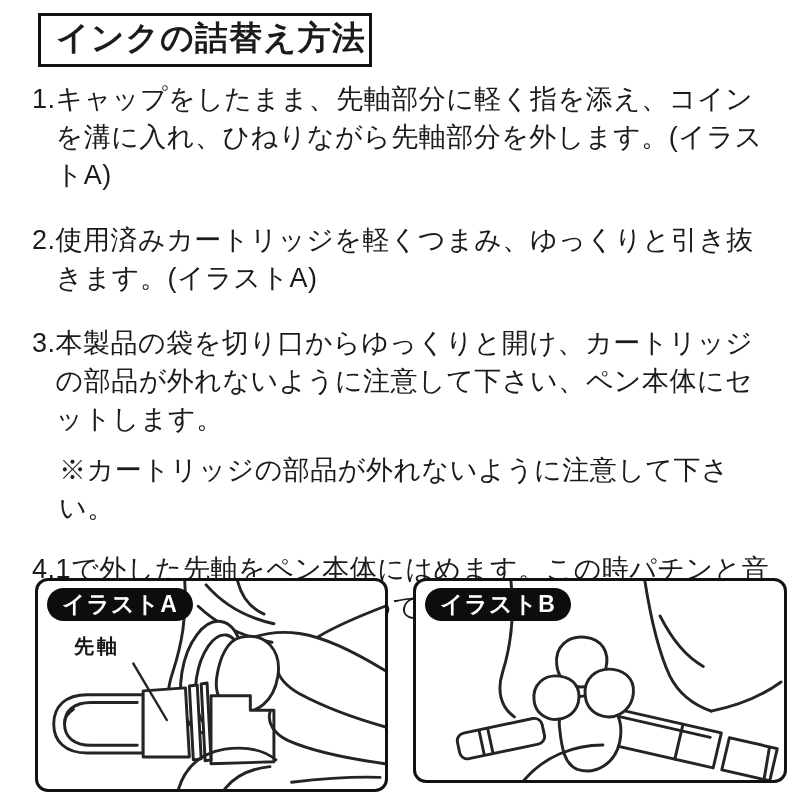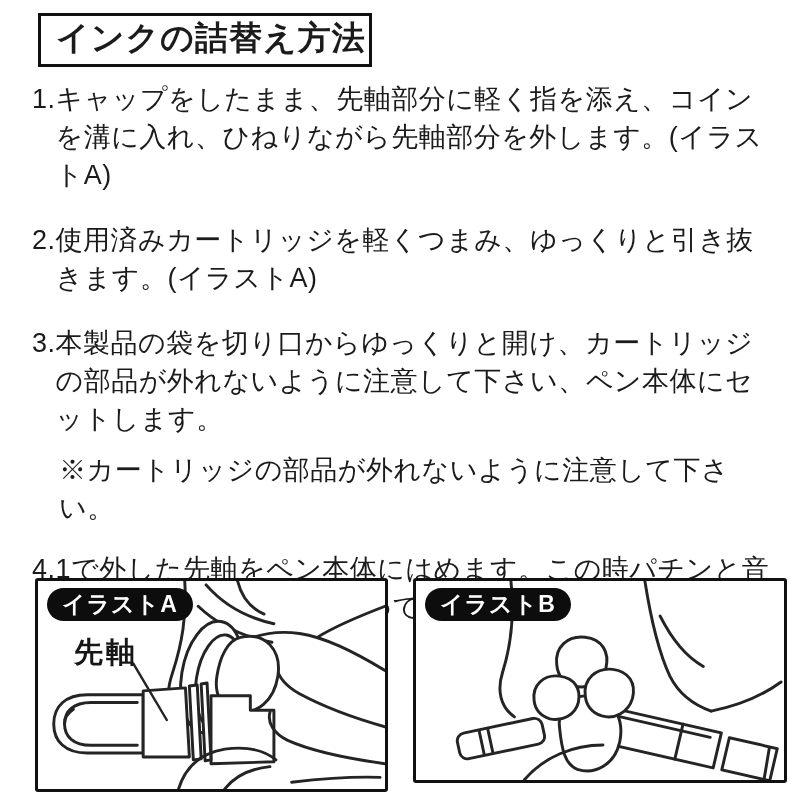--- a/index.html
+++ b/index.html
@@ -23,34 +23,34 @@
     font-size:27px;line-height:38px;letter-spacing:.5px;
   }
   .step{display:flex;margin-bottom:27px}
   .step .num{flex:0 0 auto;white-space:pre}
   .step .txt{flex:1 1 auto}
   .step.s3{margin-bottom:0}
   .note{margin:13px 0 23px 27px}
   
   .illus{
     position:absolute;top:578px;box-sizing:border-box;
-    border:3px solid #111111;border-radius:3px;background:#fff;
+    border:3px solid #111111;border-radius:13px;background:#fff;
   }
   #illusA{left:35px;width:353px;height:214px}
   #illusB{left:413px;width:374px;height:205px}
   .illus svg{position:absolute;left:0;top:0;width:100%;height:100%;border-radius:10px}
   .badge{
     position:absolute;left:9px;top:7px;z-index:3;
     background:#0d0d0d;color:#ffffff;
     font-size:23px;font-weight:bold;line-height:33px;
     padding:0 15px;border-radius:18px;letter-spacing:1px;
   }
   .callout{
     position:absolute;left:36px;top:52px;z-index:3;
-    font-size:29px;font-weight:bold;letter-spacing:3px;color:#161616;
+    font-size:20px;font-weight:bold;letter-spacing:3px;color:#161616;
   }
 </style>
 </head>
 <body>
 
 <div class="title-box">
   <h1>インクの詰替え方法</h1>
 </div>
 
 <div class="steps">

